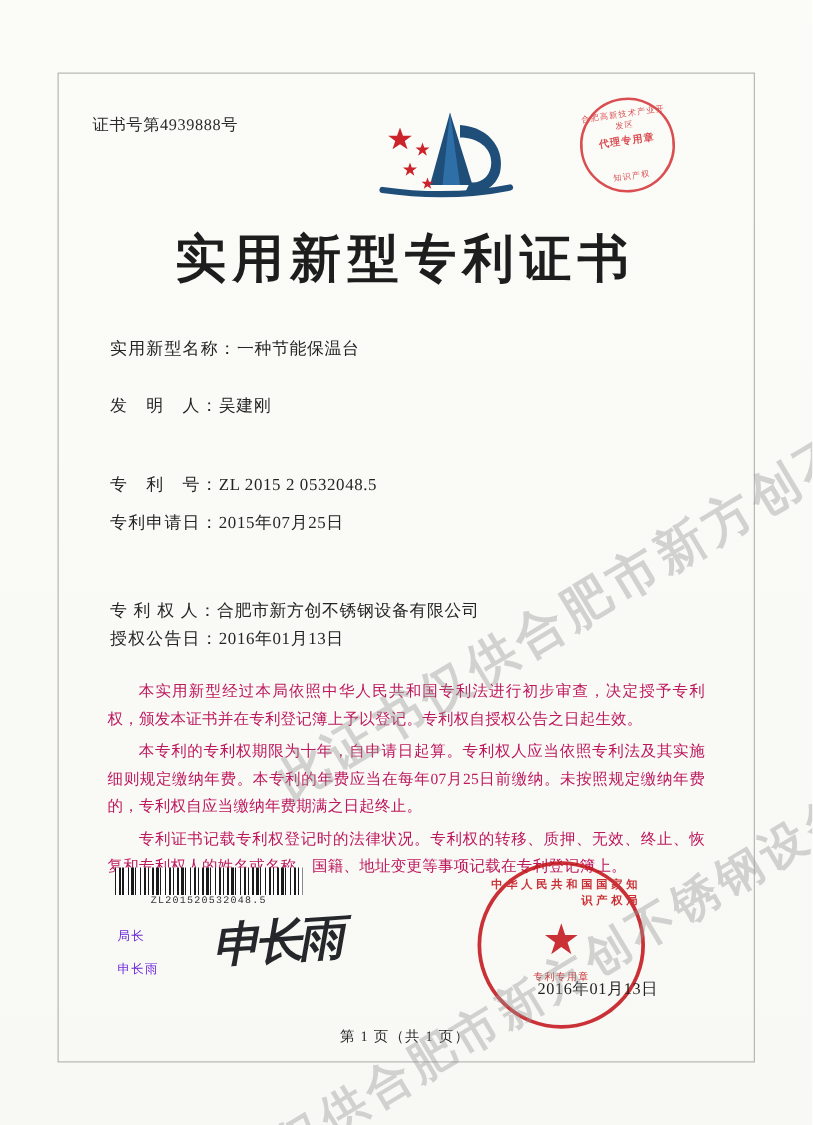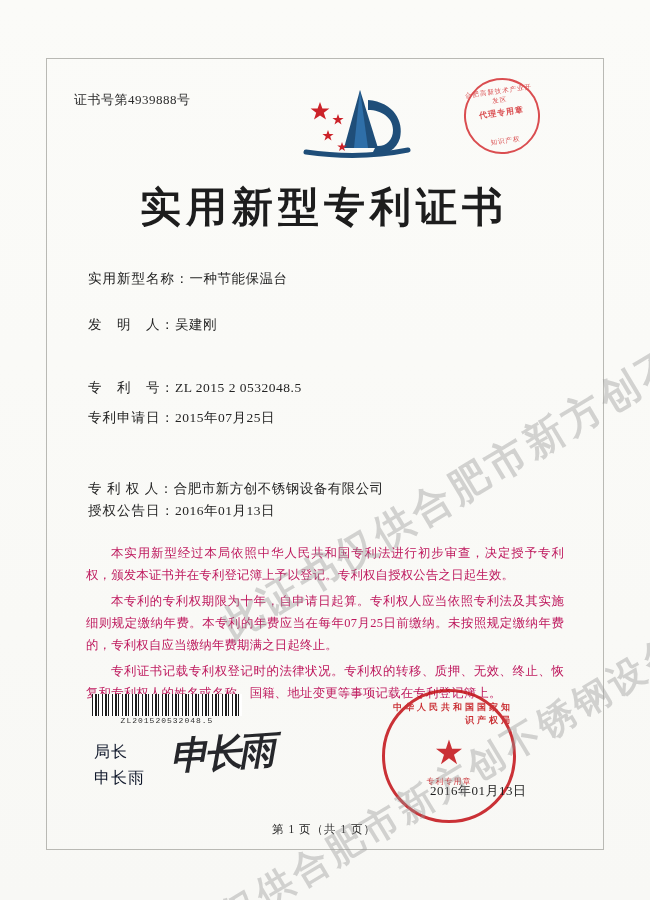--- a/index.html
+++ b/index.html
@@ -143,22 +143,22 @@
     font-size: 8px;
     color: #333;
     text-align: center;
     letter-spacing: 1px;
   }
 
   
   .sig-label {
     position: absolute;
     left: 42px;
-    font-size: 16px;
-    color: #0f172a;
+    font-size: 10px;
+    color: #6d28d9;
     letter-spacing: 1px;
     font-family: Liberation Serif, serif;
   }
   .sig-l1 { top: 678px; }
   .sig-l2 { top: 704px; }
 
   .handwriting {
     position: absolute;
     left: 118px;
     top: 664px;

